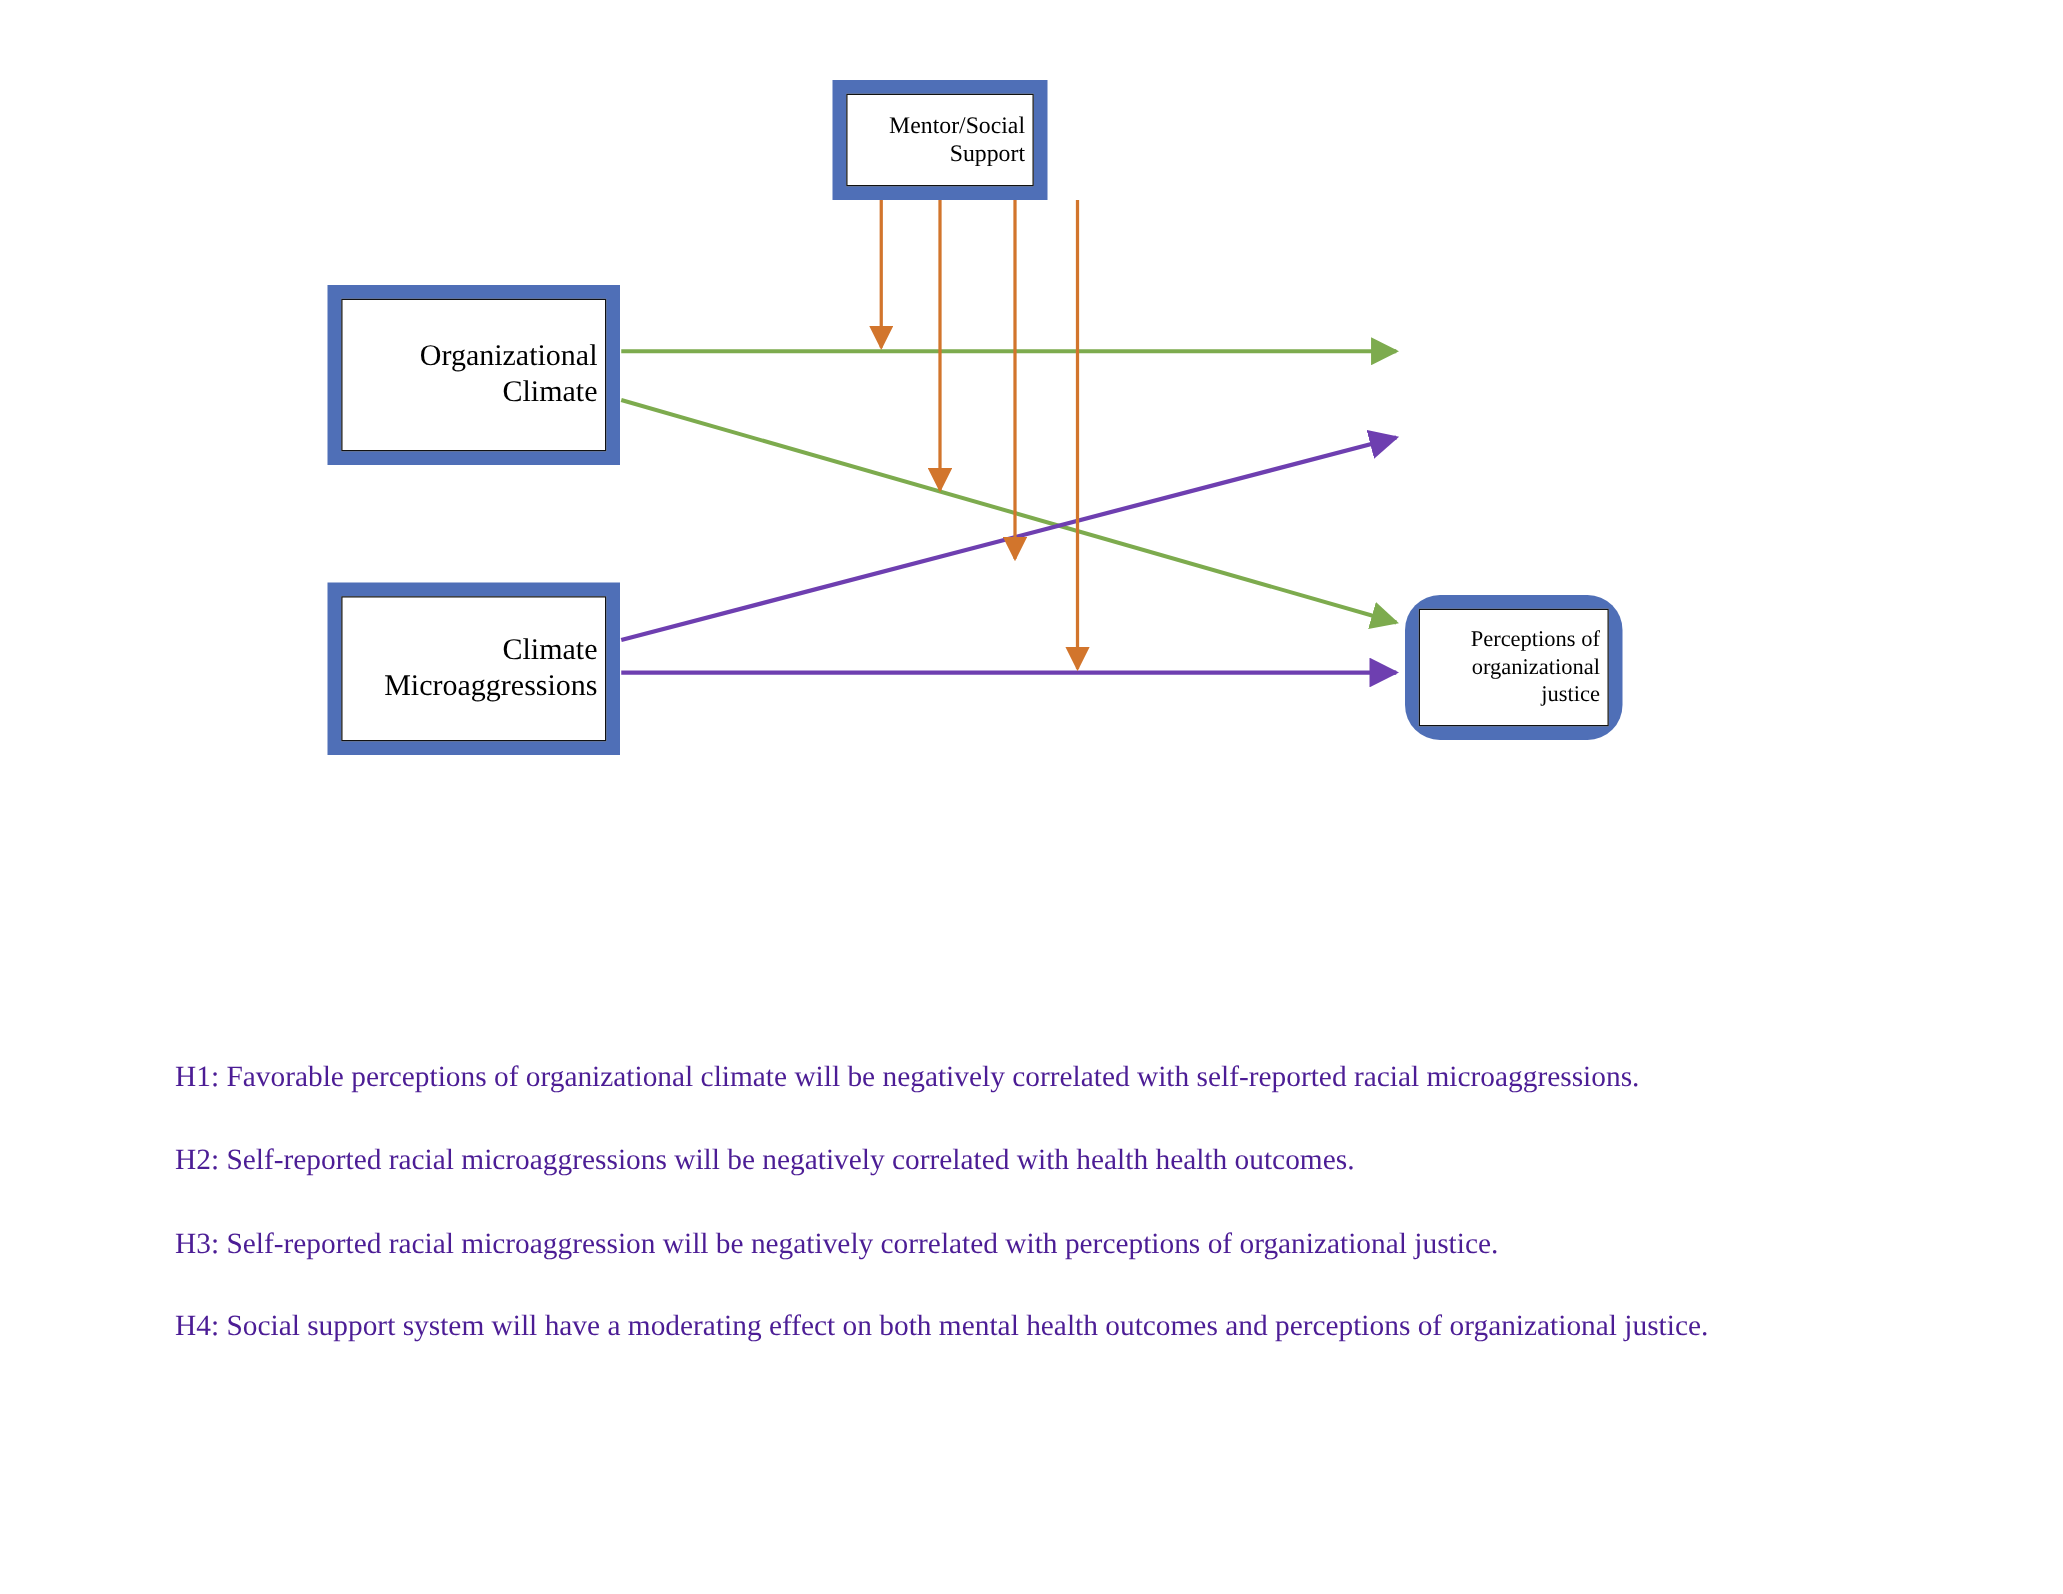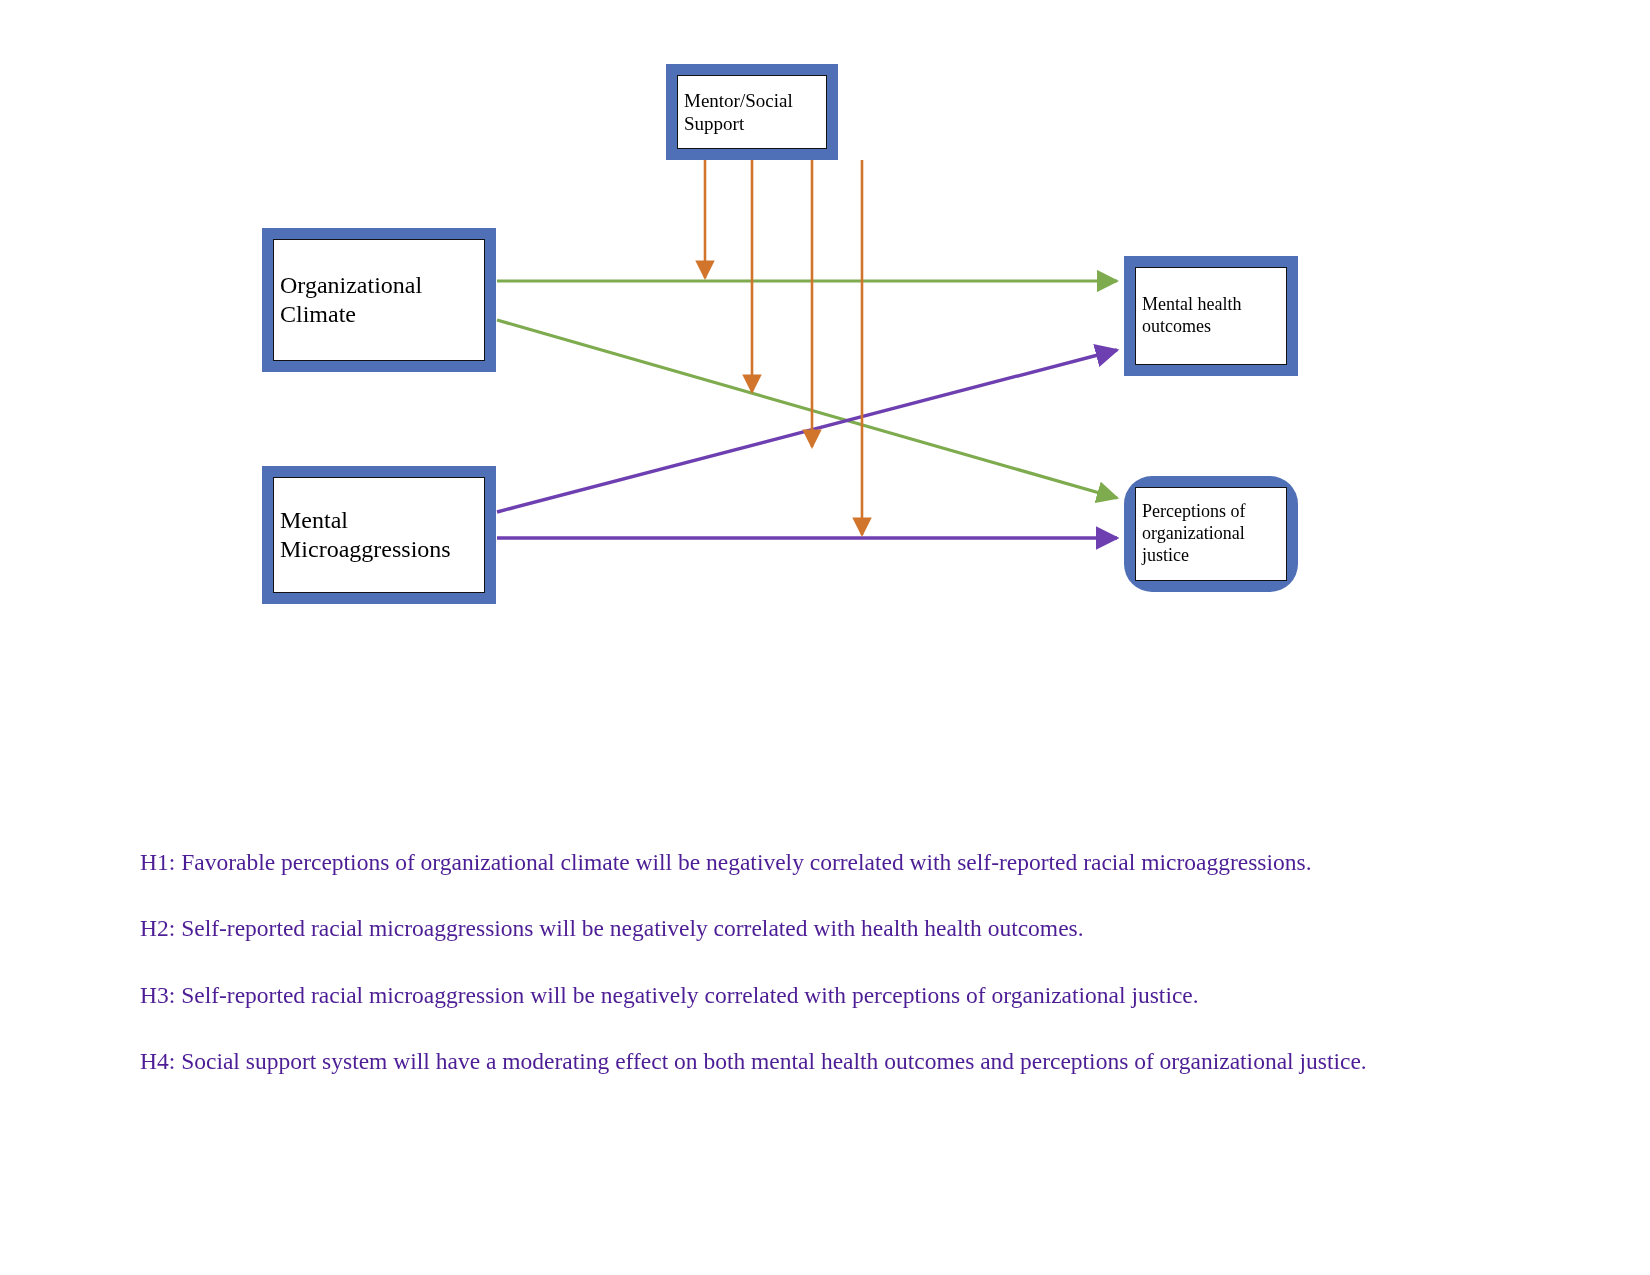--- a/index.html
+++ b/index.html
@@ -47,21 +47,21 @@
   }
   .node .inner {
     box-sizing: border-box;
     width: 100%;
     height: 100%;
     background: #ffffff;
     border: 1.6px solid #111111;
     display: flex;
     align-items: center;
     justify-content: center;
-    text-align: left;
+    text-align: right;
     line-height: 1.22;
   }
   .node .label {
     display: block;
     padding: 0 6px;
   }
 
   
   #node-mentor {
     left: 666px; top: 64px;
@@ -153,29 +153,24 @@
     </div>
 
     <div class="node" id="node-climate">
       <div class="inner">
         <span class="label">Organizational Climate</span>
       </div>
     </div>
 
     <div class="node" id="node-micro">
       <div class="inner">
-        <span class="label">Mental Microaggressions</span>
+        <span class="label">Climate Microaggressions</span>
       </div>
     </div>
 
-    <div class="node" id="node-mental">
-      <div class="inner">
-        <span class="label">Mental health outcomes</span>
-      </div>
-    </div>
 
     <div class="node" id="node-justice">
       <div class="inner">
         <span class="label">Perceptions of organizational justice</span>
       </div>
     </div>
 
   </div>
 
   <div id="hypotheses">

